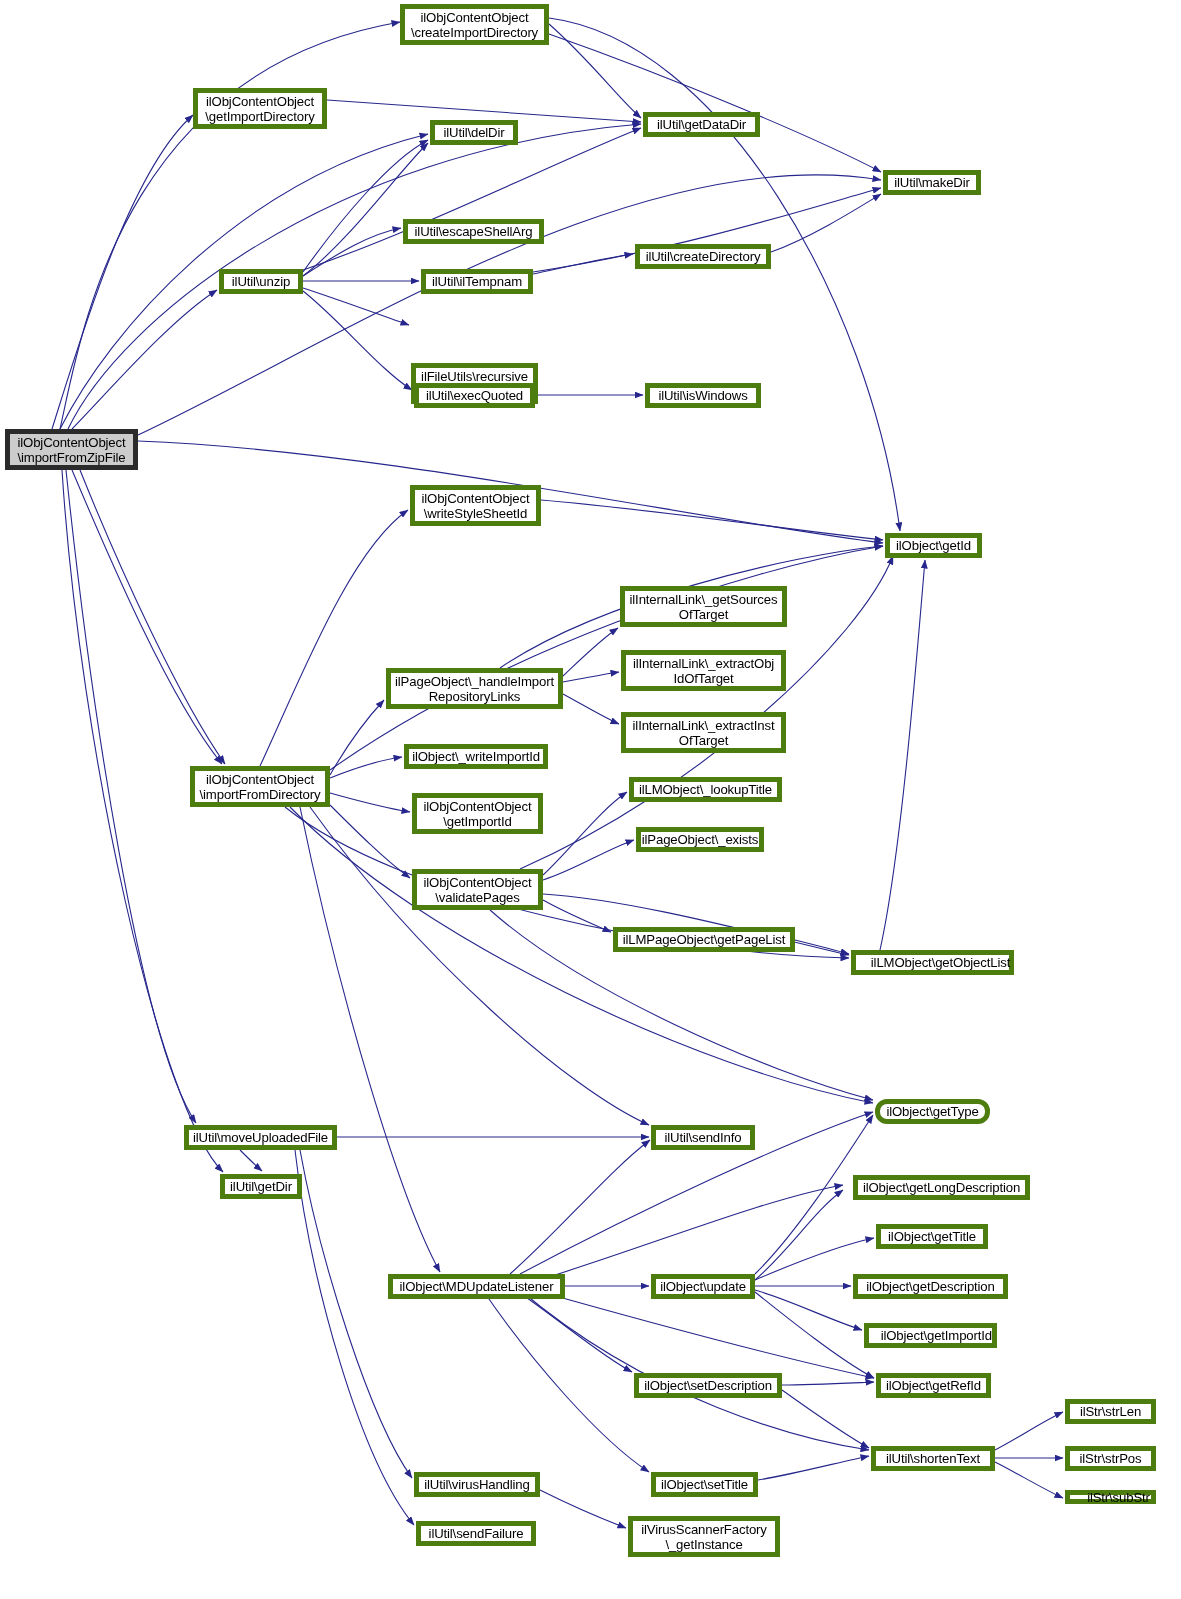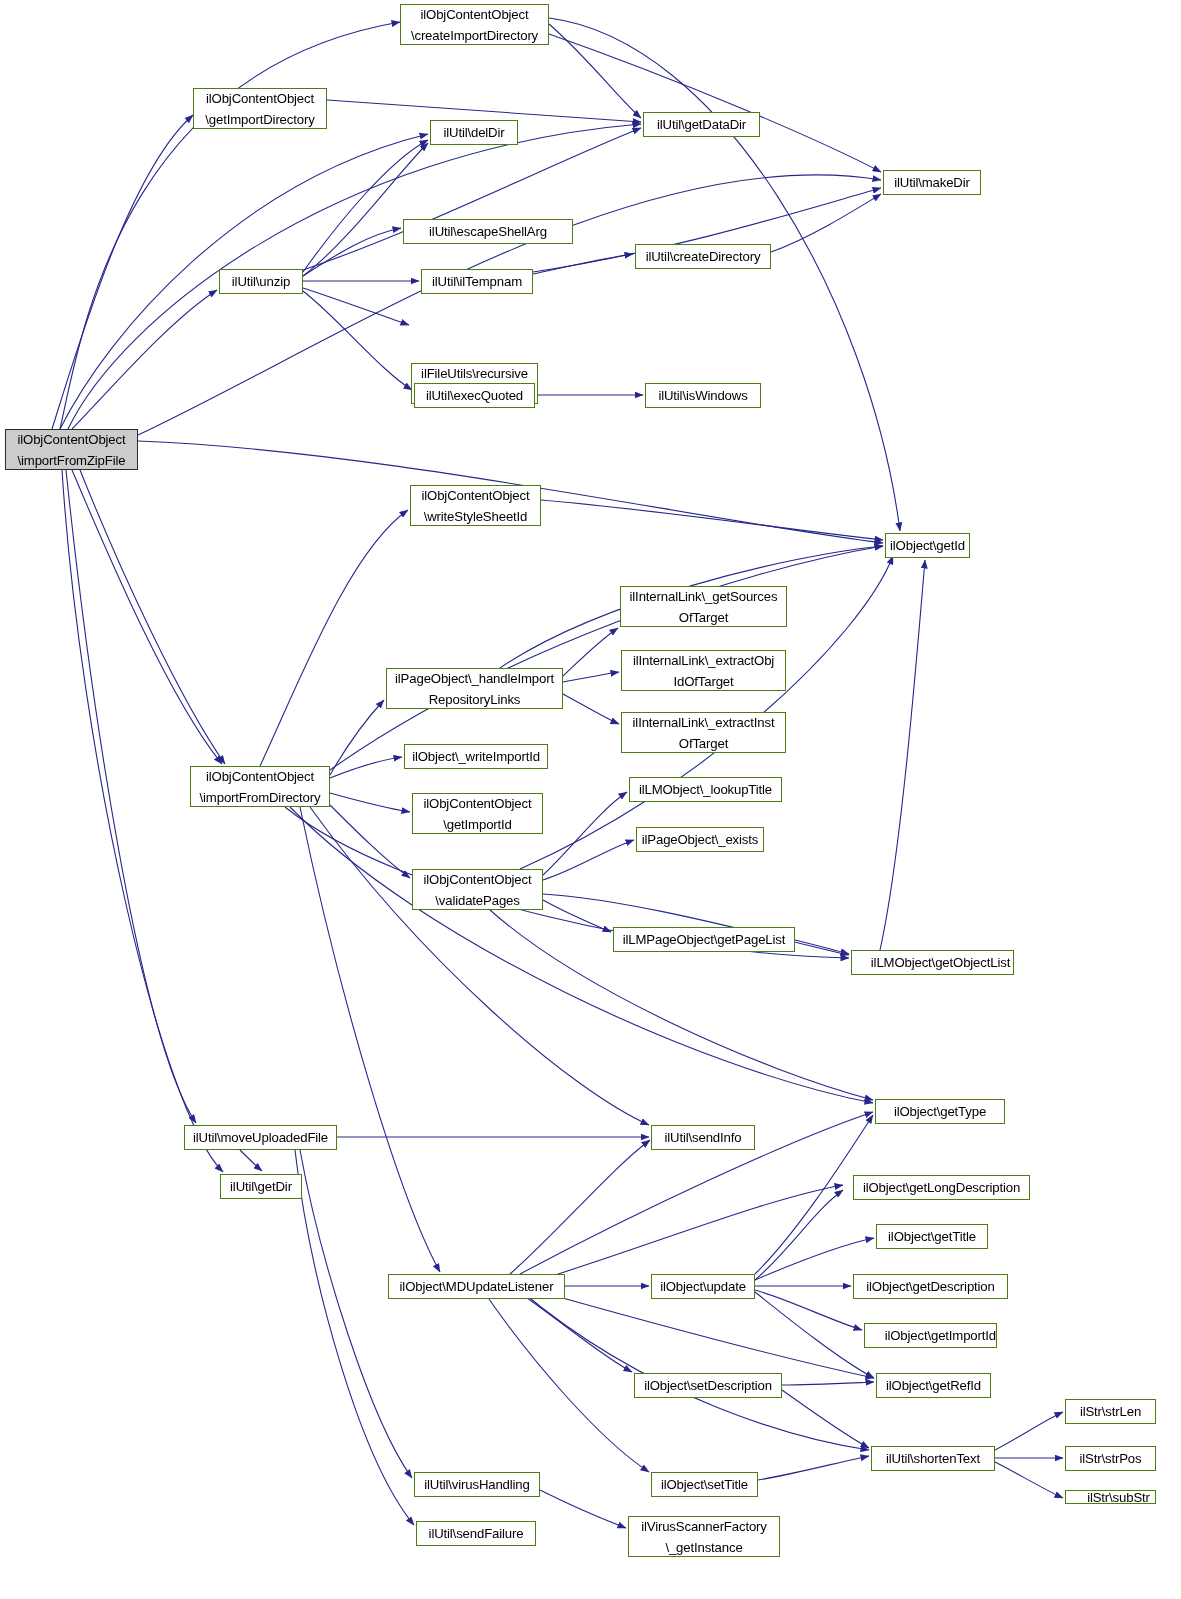--- a/index.html
+++ b/index.html
@@ -24,25 +24,25 @@
   }
   #node-layer {
     position: absolute;
     left: 0; top: 0;
     width: 1181px;
     height: 1599px;
   }
   .node {
     position: absolute;
     box-sizing: border-box;
-    border: 1px solid #4d7c0f;
+    border: 5px solid #4d7c0f;
     background: #ffffff;
     color: #000000;
     font-size: 13.2px;
-    line-height: 21px;
+    line-height: 15px;
     display: flex;
     align-items: center;
     justify-content: center;
     text-align: center;
     white-space: pre;
     letter-spacing: -0.15px;
   }
   .node.root {
     background: #cccccc;
     border-color: #2b2b2b;
@@ -138,51 +138,51 @@
   <div id="node-layer">
       <div class="node root" style="left: 5px; top: 429px; width: 133px; height: 41px;"><span>ilObjContentObject
 \importFromZipFile</span></div>
       <div class="node" style="left: 400px; top: 4px; width: 149px; height: 41px;"><span>ilObjContentObject
 \createImportDirectory</span></div>
       <div class="node" style="left: 193px; top: 88px; width: 134px; height: 41px;"><span>ilObjContentObject
 \getImportDirectory</span></div>
       <div class="node" style="left: 643px; top: 112px; width: 117px; height: 25px;"><span>ilUtil\getDataDir</span></div>
       <div class="node" style="left: 883px; top: 170px; width: 98px; height: 25px;"><span>ilUtil\makeDir</span></div>
       <div class="node" style="left: 430px; top: 120px; width: 88px; height: 25px;"><span>ilUtil\delDir</span></div>
-      <div class="node" style="left: 403px; top: 219px; width: 170px; height: 25px;"><span>ilUtil\escapeShellArg</span></div>
+      <div class="node" style="left: 403px; top: 219px; width: 141px; height: 25px;"><span>ilUtil\escapeShellArg</span></div>
       <div class="node" style="left: 421px; top: 269px; width: 112px; height: 25px;"><span>ilUtil\ilTempnam</span></div>
       <div class="node" style="left: 635px; top: 244px; width: 136px; height: 25px;"><span>ilUtil\createDirectory</span></div>
       <div class="node" style="left: 219px; top: 269px; width: 84px; height: 25px;"><span>ilUtil\unzip</span></div>
       <div class="node" style="left: 411px; top: 319px; width: 127px; height: 41px; margin-top: 44px;"><span>ilFileUtils\recursive
 _dirscan</span></div>
       <div class="node" style="left: 414px; top: 383px; width: 121px; height: 25px;"><span>ilUtil\execQuoted</span></div>
       <div class="node" style="left: 645px; top: 383px; width: 116px; height: 25px;"><span>ilUtil\isWindows</span></div>
       <div class="node" style="left: 410px; top: 485px; width: 131px; height: 41px;"><span>ilObjContentObject
 \writeStyleSheetId</span></div>
-      <div class="node" style="left: 885px; top: 533px; width: 85px; height: 25px; justify-content: center;"><span>ilObject\getId</span></div>
+      <div class="node" style="left: 885px; top: 533px; width: 97px; height: 25px; justify-content: center;"><span>ilObject\getId</span></div>
       <div class="node" style="left: 620px; top: 586px; width: 167px; height: 41px;"><span>ilInternalLink\_getSources
 OfTarget</span></div>
       <div class="node" style="left: 621px; top: 650px; width: 165px; height: 41px;"><span>ilInternalLink\_extractObj
 IdOfTarget</span></div>
       <div class="node" style="left: 386px; top: 668px; width: 177px; height: 41px;"><span>ilPageObject\_handleImport
 RepositoryLinks</span></div>
       <div class="node" style="left: 621px; top: 712px; width: 165px; height: 41px;"><span>ilInternalLink\_extractInst
 OfTarget</span></div>
       <div class="node" style="left: 404px; top: 744px; width: 144px; height: 25px;"><span>ilObject\_writeImportId</span></div>
       <div class="node" style="left: 629px; top: 777px; width: 153px; height: 25px;"><span>ilLMObject\_lookupTitle</span></div>
       <div class="node" style="left: 190px; top: 766px; width: 140px; height: 41px;"><span>ilObjContentObject
 \importFromDirectory</span></div>
       <div class="node" style="left: 412px; top: 793px; width: 131px; height: 41px;"><span>ilObjContentObject
 \getImportId</span></div>
       <div class="node" style="left: 636px; top: 827px; width: 128px; height: 25px;"><span>ilPageObject\_exists</span></div>
       <div class="node" style="left: 412px; top: 869px; width: 131px; height: 41px;"><span>ilObjContentObject
 \validatePages</span></div>
       <div class="node" style="left: 613px; top: 927px; width: 182px; height: 25px;"><span>ilLMPageObject\getPageList</span></div>
       <div class="node" style="left: 851px; top: 950px; width: 163px; height: 25px; padding-left: 16px;"><span>ilLMObject\getObjectList</span></div>
-      <div class="node" style="left: 875px; top: 1099px; width: 130px; height: 25px;"><span>ilObject\getType</span></div>
+      <div class="node" style="left: 875px; top: 1099px; width: 115px; height: 25px; border-radius: 12px;"><span>ilObject\getType</span></div>
       <div class="node" style="left: 184px; top: 1125px; width: 153px; height: 25px;"><span>ilUtil\moveUploadedFile</span></div>
       <div class="node" style="left: 651px; top: 1125px; width: 104px; height: 25px; text-align: center;"><span>ilUtil\sendInfo</span></div>
       <div class="node" style="left: 220px; top: 1174px; width: 82px; height: 25px;"><span>ilUtil\getDir</span></div>
       <div class="node" style="left: 845px; top: 1175px; width: 177px; height: 25px; margin-left: 8px;"><span>ilObject\getLongDescription</span></div>
       <div class="node" style="left: 876px; top: 1224px; width: 112px; height: 25px;"><span>ilObject\getTitle</span></div>
       <div class="node" style="left: 388px; top: 1274px; width: 177px; height: 25px;"><span>ilObject\MDUpdateListener</span></div>
       <div class="node" style="left: 651px; top: 1274px; width: 104px; height: 25px;"><span>ilObject\update</span></div>
       <div class="node" style="left: 853px; top: 1274px; width: 155px; height: 25px;"><span>ilObject\getDescription</span></div>
       <div class="node" style="left: 864px; top: 1323px; width: 133px; height: 25px; justify-content: flex-end;"><span>ilObject\getImportId</span></div>
       <div class="node" style="left: 634px; top: 1373px; width: 148px; height: 25px;"><span>ilObject\setDescription</span></div>

